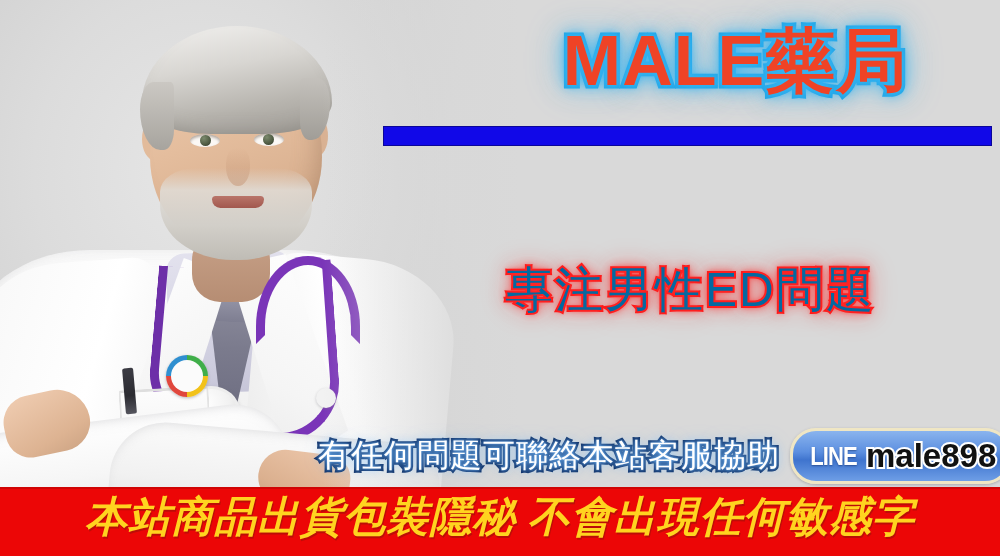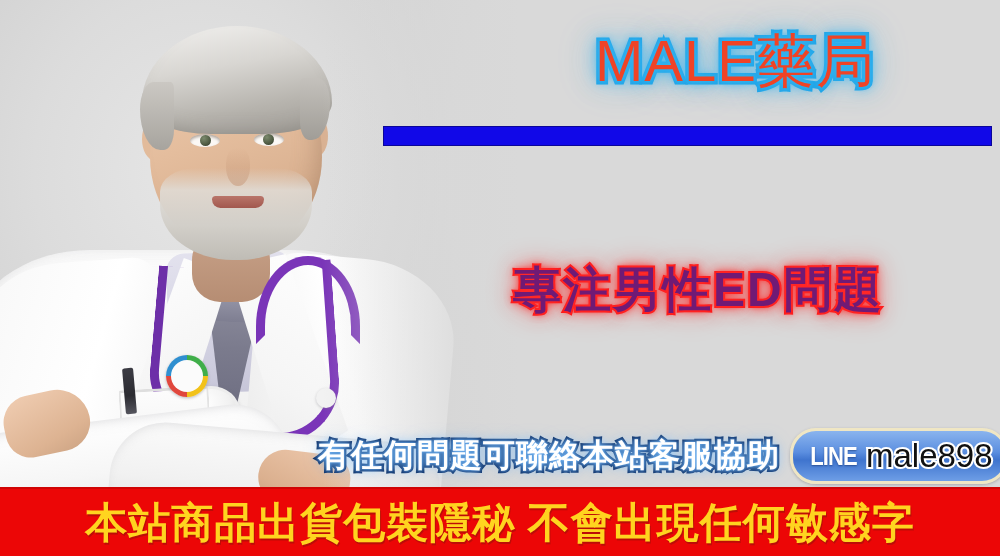--- a/index.html
+++ b/index.html
@@ -224,21 +224,21 @@
     position:absolute; left:0; top:0; width:520px; height:500px;
     background: linear-gradient(90deg, rgba(217,217,217,0) 0%, rgba(217,217,217,0) 62%, rgba(217,217,217,.85) 88%, #d9d9d9 100%);
   }
 
   
   .headline {
     position: absolute;
     left: 470px; top: 6px;
     width: 530px; height: 112px;
     display: flex; align-items: center; justify-content: center;
-    font-size: 58px; font-weight: 400; letter-spacing: 1px;
+    font-size: 70px; font-weight: 700; letter-spacing: 1px;
     color: #ef4326; white-space: nowrap;
     -webkit-text-stroke: 7px #22a6e8;
     paint-order: stroke fill;
     text-shadow:
       0 0 4px #35b3f0, 0 0 9px #35b3f0, 0 0 16px rgba(53,179,240,.95),
       0 0 26px rgba(53,179,240,.7), 0 0 40px rgba(53,179,240,.45);
   }
 
   
   .blue-rule {
@@ -260,47 +260,46 @@
   }
   .pill-text {
     color: #ffffff; font-size: 35px; font-weight: 700; letter-spacing: 3px;
     white-space: nowrap;
     text-shadow: 0 1px 2px rgba(0,0,0,.18);
   }
 
   
   .glow-line {
     position: absolute;
-    color: #701a75; font-weight: 700; white-space: nowrap;
+    color: #0369a1; font-weight: 400; white-space: nowrap;
     -webkit-text-stroke: 4px #ff1a1a;
     paint-order: stroke fill;
     text-shadow:
       0 0 4px #ff2a2a, 0 0 10px rgba(255,42,42,.95),
       0 0 18px rgba(255,42,42,.7), 0 0 30px rgba(255,42,42,.45);
-    margin-left: 8px;
   }
   .line-ed { left: 505px; top: 258px; font-size: 48px; letter-spacing: 2px; }
 
   .line-hard { left: 468px; top: 338px; display: flex; align-items: baseline; gap: 14px;
     color: #3d8ed6; font-weight: 700; white-space: nowrap;
     -webkit-text-stroke: 4px #ff1a1a; paint-order: stroke fill;
     text-shadow:
       0 0 4px #ff2a2a, 0 0 10px rgba(255,42,42,.95),
       0 0 18px rgba(255,42,42,.7), 0 0 30px rgba(255,42,42,.45);
     position: absolute; }
   .hard-big { font-size: 58px; letter-spacing: 2px; }
   .hard-small { font-size: 40px; letter-spacing: 1px; }
 
   
   .contact-row {
     position: absolute; left: 318px; top: 428px;
     display: flex; align-items: center; gap: 10px;
   }
   .contact-text {
-    font-size: 32px; font-weight: 700; color: #ffffff; white-space: nowrap;
+    font-size: 32px; font-weight: 400; color: #ffffff; white-space: nowrap;
     letter-spacing: 1px;
     -webkit-text-stroke: 5px #0d2d63; paint-order: stroke fill;
     text-shadow:
       0 0 3px rgba(120,190,255,.95), 0 0 8px rgba(120,190,255,.8),
       0 0 15px rgba(120,190,255,.55);
   }
   .line-badge {
     display: flex; align-items: center; gap: 6px;
     height: 50px; padding: 0 12px 0 14px;
     border-radius: 26px;
@@ -309,31 +308,32 @@
     box-shadow: 0 1px 3px rgba(80,80,90,.35);
     white-space: nowrap;
   }
   .line-word {
     color: #ffffff; font-size: 25px; font-weight: 700; font-style: normal;
     letter-spacing: -1px;
     text-shadow: 0 1px 2px rgba(20,50,110,.6);
     transform: scaleX(.88);
   }
   .line-id {
-    color: #111111; font-size: 33px; font-weight: 400; letter-spacing: 0px;
+    color: #111111; font-size: 33px; font-weight: 700; letter-spacing: 0px;
     -webkit-text-stroke: 4px #ffffff; paint-order: stroke fill;
   }
 
   
   .bottom-banner {
     position: absolute; left: 0; bottom: 0;
     width: 1000px; height: 67px;
     background: #ec0606;
-    display: flex; align-items: center; justify-content: center;
+    display: flex; justify-content: center;
     border-top: 2px solid #d00404;
+    font-style: italic;
   }
   .bottom-text {
     color: #ffd41f; font-size: 42px; font-weight: 700; letter-spacing: 1px;
     white-space: nowrap;
     text-shadow: 1px 2px 0 rgba(150,20,10,.55);
   }
 </style>
 </head>
 <body>
 

